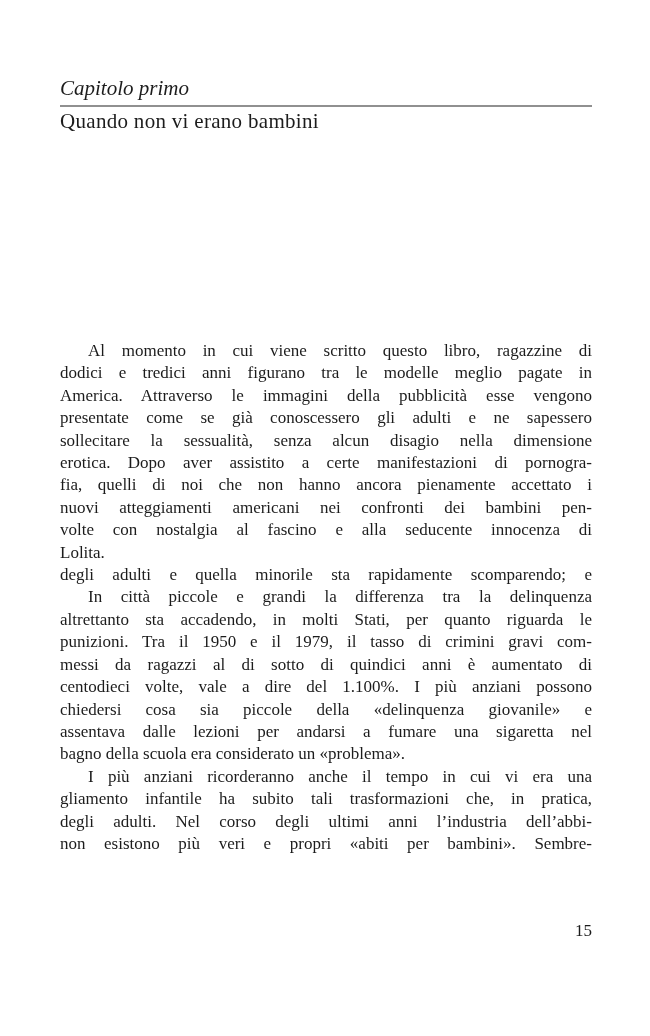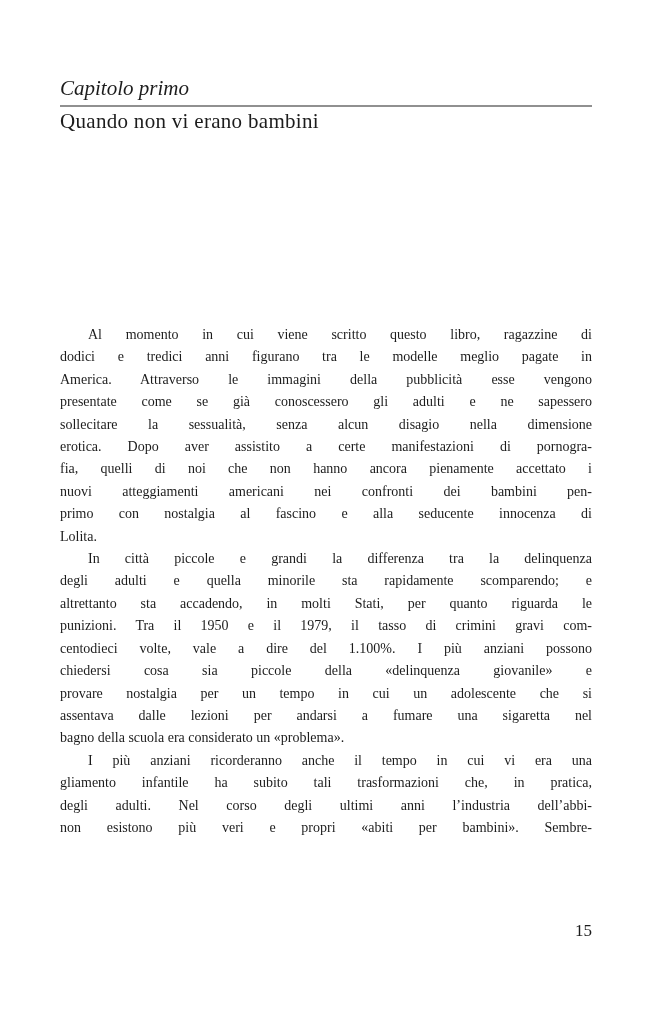--- a/index.html
+++ b/index.html
@@ -37,22 +37,22 @@
     margin: 1px 0 0 0;
     font-size: 21px;
     line-height: 26px;
     font-weight: normal;
     letter-spacing: 0.3px;
   }
   .body-text {
     position: absolute;
     left: 60px;
     width: 532px;
-    top: 324px;
-    font-size: 14px;
+    top: 340px;
+    font-size: 17px;
     line-height: 22.4px;
   }
   .line {
     text-align: justify;
     text-align-last: justify;
     -moz-text-align-last: justify;
     white-space: normal;
   }
   .line.indent {
     text-indent: 28px;
@@ -83,29 +83,29 @@
 
   <div class="body-text">
       <div class="line indent">Al momento in cui viene scritto questo libro, ragazzine di</div>
       <div class="line">dodici e tredici anni figurano tra le modelle meglio pagate in</div>
       <div class="line">America. Attraverso le immagini della pubblicità esse vengono</div>
       <div class="line">presentate come se già conoscessero gli adulti e ne sapessero</div>
       <div class="line">sollecitare la sessualità, senza alcun disagio nella dimensione</div>
       <div class="line">erotica. Dopo aver assistito a certe manifestazioni di pornogra-</div>
       <div class="line">fia, quelli di noi che non hanno ancora pienamente accettato i</div>
       <div class="line">nuovi atteggiamenti americani nei confronti dei bambini pen-</div>
-      <div class="line">primo con nostalgia al fascino e alla seducente innocenza di</div>
+      <div class="line">volte con nostalgia al fascino e alla seducente innocenza di</div>
       <div class="line last">Lolita.</div>
+      <div class="line">degli adulti e quella minorile sta rapidamente scomparendo; e</div>
       <div class="line indent">In città piccole e grandi la differenza tra la delinquenza</div>
-      <div class="line">degli adulti e quella minorile sta rapidamente scomparendo; e</div>
       <div class="line">altrettanto sta accadendo, in molti Stati, per quanto riguarda le</div>
       <div class="line">punizioni. Tra il 1950 e il 1979, il tasso di crimini gravi com-</div>
+      <div class="line">messi da ragazzi al di sotto di quindici anni è aumentato di</div>
       <div class="line">centodieci volte, vale a dire del 1.100%. I più anziani possono</div>
       <div class="line">chiedersi cosa sia piccole della «delinquenza giovanile» e</div>
-      <div class="line">provare nostalgia per un tempo in cui un adolescente che si</div>
       <div class="line">assentava dalle lezioni per andarsi a fumare una sigaretta nel</div>
       <div class="line last">bagno della scuola era considerato un «problema».</div>
       <div class="line indent">I più anziani ricorderanno anche il tempo in cui vi era una</div>
       <div class="line">gliamento infantile ha subito tali trasformazioni che, in pratica,</div>
       <div class="line">degli adulti. Nel corso degli ultimi anni l’industria dell’abbi-</div>
       <div class="line">non esistono più veri e propri «abiti per bambini». Sembre-</div>
     </div>
 
   <div class="page-number">15</div>
 </div>

